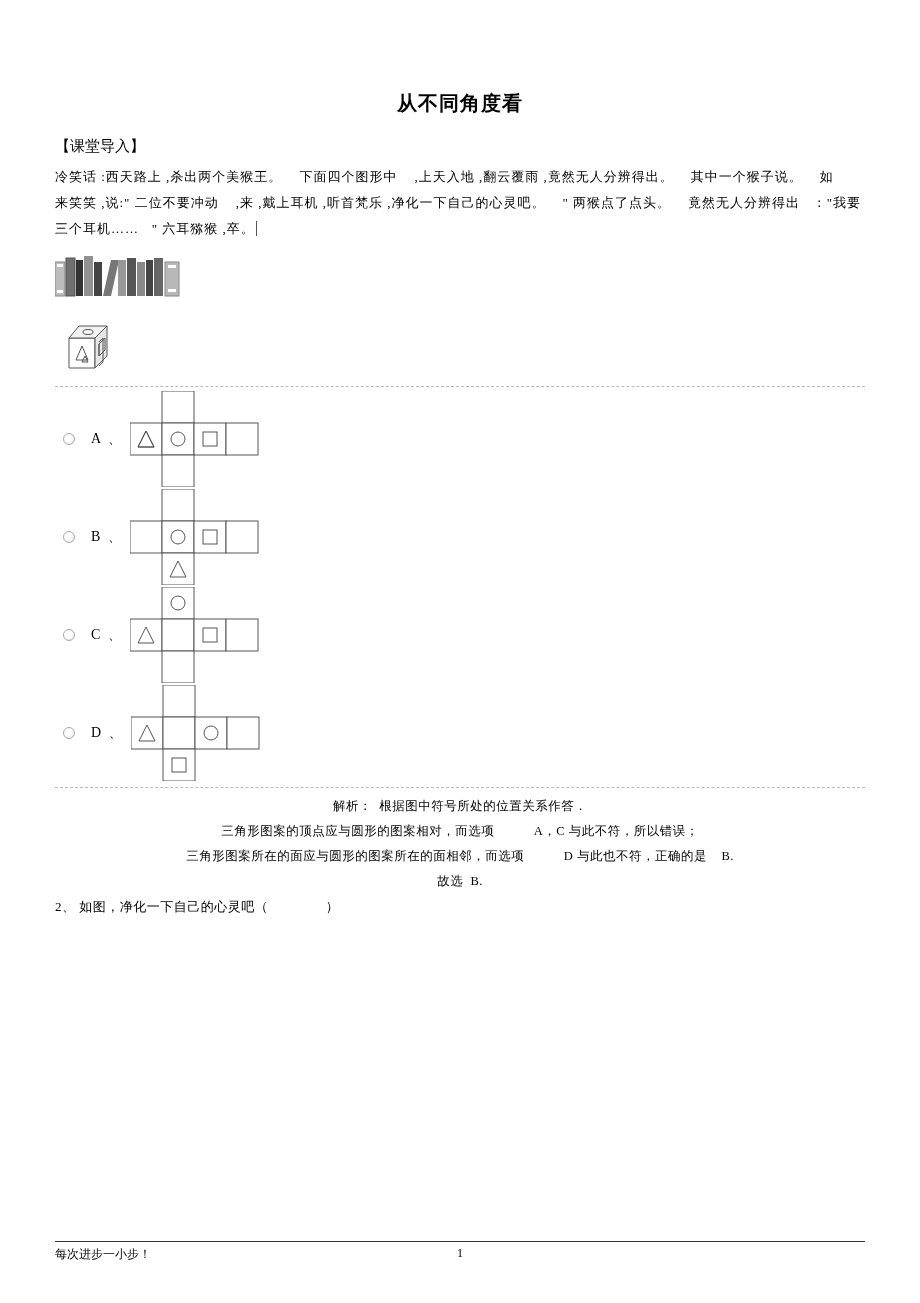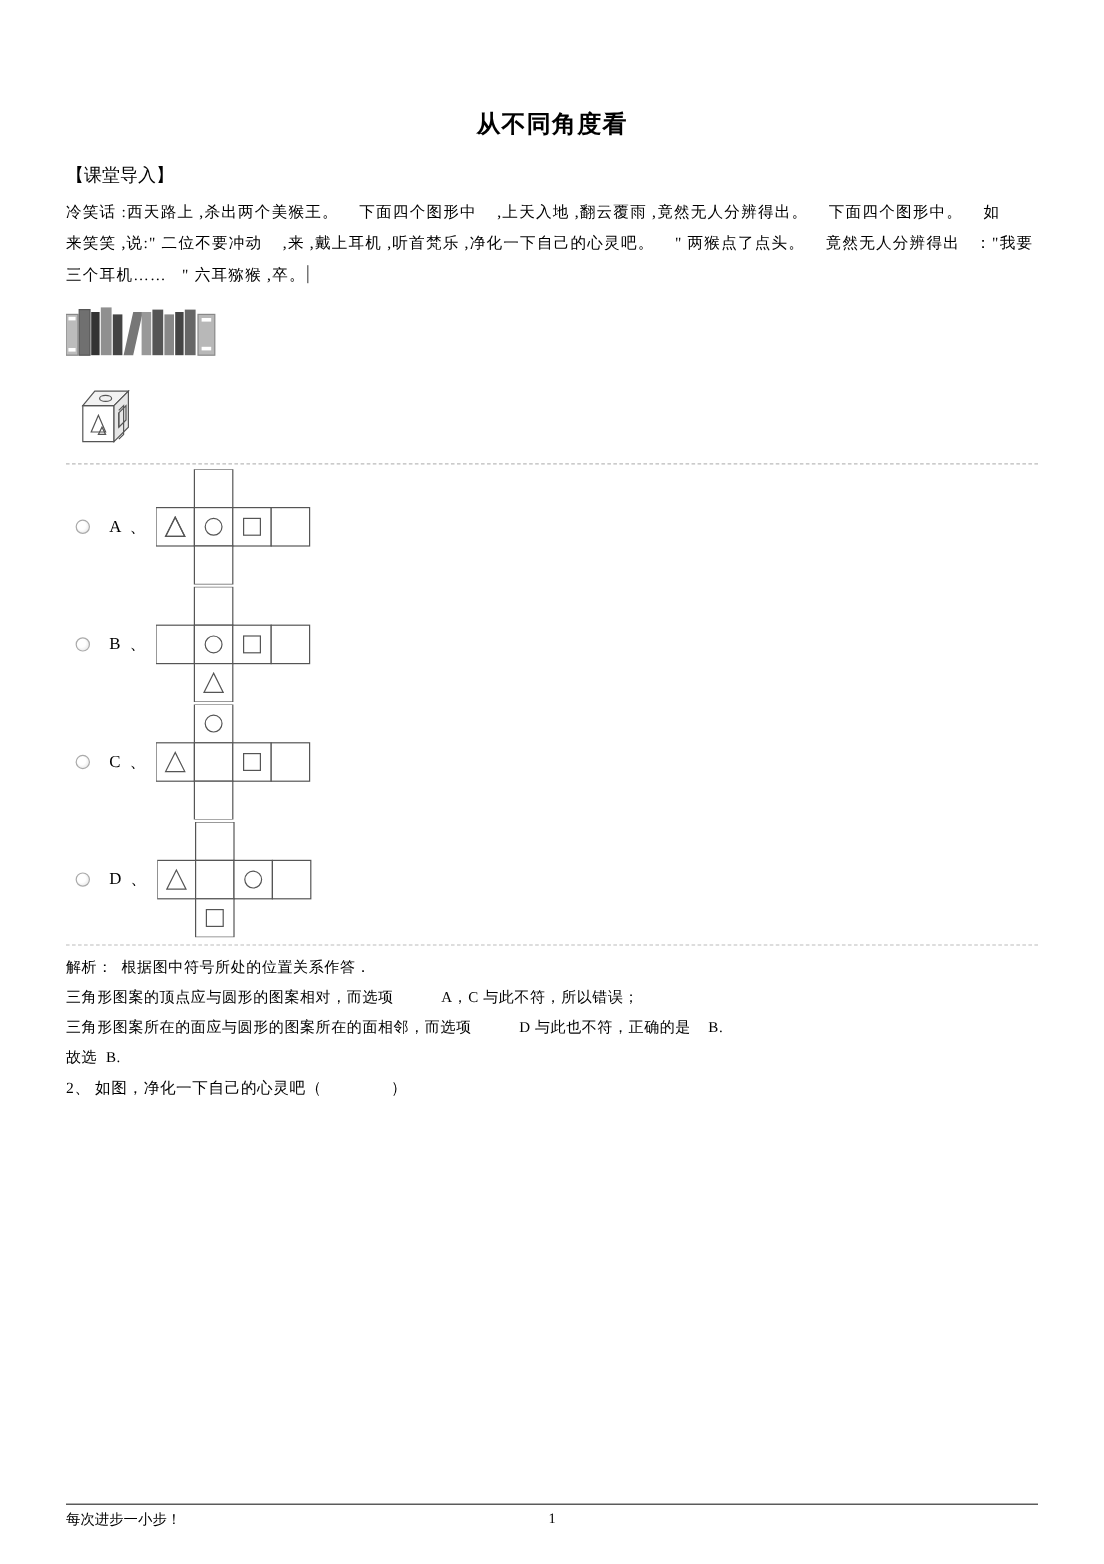--- a/index.html
+++ b/index.html
@@ -63,50 +63,51 @@
     margin-right: 16px;
     flex-shrink: 0;
   }
   .opt-label { font-size: 14px; margin-right: 4px; letter-spacing: 2px;}
   .net-svg { margin-left: 2px; }
   .analysis {
     font-size: 12.5px;
     line-height: 2.0;
     margin-top: 6px;
     letter-spacing: 0.5px;
+    text-align: center;
   }
   .analysis span.gap { display:inline-block; width: 36px; }
   .q2 {
     font-size: 13px;
     margin-top: 4px;
     letter-spacing: 0.5px;
   }
   .footer {
     position: absolute;
-    bottom: 28px;
+    bottom: 40px;
     left: 55px;
     right: 55px;
     border-top: 1px solid #333;
     padding-top: 4px;
     font-size: 12px;
   }
   .footer .pg { position:absolute; left: 50%; transform: translateX(-50%); top: 4px; }
 </style>
 </head>
 <body>
 
 <h1 class="title">从不同角度看</h1>
 
 <div class="section-head">【课堂导入】</div>
 
 <div class="joke">
   <span>冷笑话 :西天路上 ,杀出两个美猴王。</span>&nbsp;&nbsp;&nbsp;
   <span>下面四个图形中</span>&nbsp;&nbsp;&nbsp;
   <span>,上天入地 ,翻云覆雨 ,竟然无人分辨得出。</span>&nbsp;&nbsp;&nbsp;
-  <span>下面四个图形中。</span>&nbsp;&nbsp;&nbsp;
+  <span>其中一个猴子说。</span>&nbsp;&nbsp;&nbsp;
   <span>如</span><br>
   <span>来笑笑 ,说:" 二位不要冲动</span>&nbsp;&nbsp;&nbsp;
   <span>,来 ,戴上耳机 ,听首梵乐 ,净化一下自己的心灵吧。</span>&nbsp;&nbsp;&nbsp;
   <span>" 两猴点了点头。</span>&nbsp;&nbsp;&nbsp;
   <span>竟然无人分辨得出</span>&nbsp;&nbsp;
   <span>："我要</span><br>
   <span>三个耳机……</span>&nbsp;&nbsp;
   <span class="end-cursor">" 六耳猕猴 ,卒。</span>
 </div>
 

